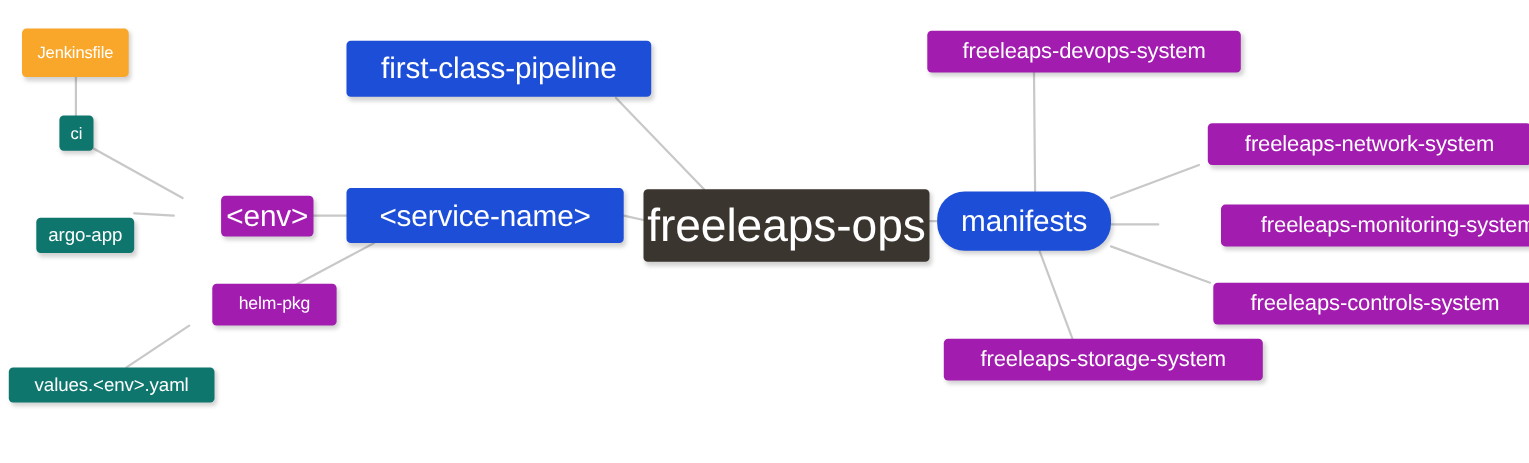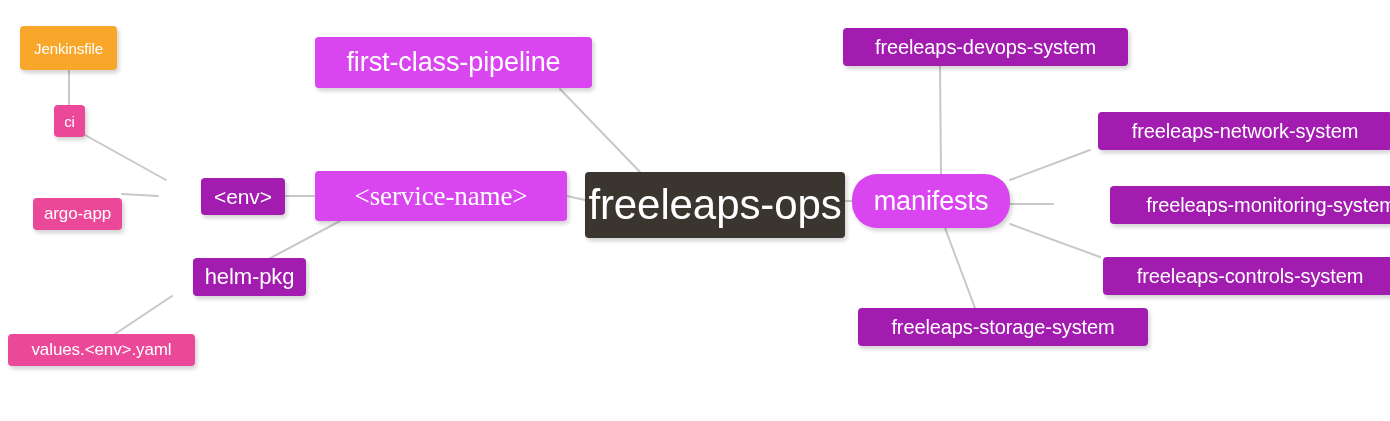--- a/index.html
+++ b/index.html
@@ -33,24 +33,24 @@
     box-sizing: border-box;
     color: #ffffff;
     border-radius: 4px;
     white-space: nowrap;
     letter-spacing: -0.1px;
     box-shadow: 2px 3px 4px rgba(0,0,0,0.18);
     z-index: 2;
     padding: 0 10px;
   }
   .n-root      { background: #3b352f; }
-  .n-blue      { background: #d946ef; }
+  .n-blue      { background: #1d4ed8; }
   .n-green     { background: #a21caf; margin-left: 43px; }
   .n-orange    { background: #f9a72b; }
-  .n-red       { background: #ec4899; }
+  .n-red       { background: #0f766e; }
 </style>
 </head>
 <body>
 
 <div id="mindmap">
   <svg id="edges" viewBox="0 0 1390 421" xmlns="http://www.w3.org/2000/svg">
       <line x1="560" y1="89" x2="640" y2="172" stroke="#c8c8c8" stroke-width="2" stroke-linecap="round"></line>
       <line x1="567" y1="196" x2="585" y2="200" stroke="#c8c8c8" stroke-width="2" stroke-linecap="round"></line>
       <line x1="242" y1="196" x2="315" y2="196" stroke="#c8c8c8" stroke-width="2" stroke-linecap="round"></line>
       <line x1="122" y1="194" x2="158" y2="196" stroke="#c8c8c8" stroke-width="2" stroke-linecap="round"></line>
@@ -60,25 +60,25 @@
       <line x1="172" y1="296" x2="115" y2="334" stroke="#c8c8c8" stroke-width="2" stroke-linecap="round"></line>
       <line x1="845" y1="201" x2="852" y2="201" stroke="#c8c8c8" stroke-width="2" stroke-linecap="round"></line>
       <line x1="941" y1="174" x2="940" y2="66" stroke="#c8c8c8" stroke-width="2" stroke-linecap="round"></line>
       <line x1="1010" y1="180" x2="1090" y2="150" stroke="#c8c8c8" stroke-width="2" stroke-linecap="round"></line>
       <line x1="1010" y1="204" x2="1053" y2="204" stroke="#c8c8c8" stroke-width="2" stroke-linecap="round"></line>
       <line x1="1010" y1="224" x2="1100" y2="257" stroke="#c8c8c8" stroke-width="2" stroke-linecap="round"></line>
       <line x1="945" y1="228" x2="975" y2="308" stroke="#c8c8c8" stroke-width="2" stroke-linecap="round"></line>
     </svg>
   <div id="node-layer">
       <div class="node n-root" style="left: 585px; top: 172px; width: 260px; height: 66px; font-size: 42px;">freeleaps-ops</div>
-      <div class="node n-blue" style="left: 315px; top: 171px; width: 252px; height: 50px; font-size: 27px; font-family: Liberation Serif, serif;">&lt;service-name&gt;</div>
+      <div class="node n-blue" style="left: 315px; top: 171px; width: 252px; height: 50px; font-size: 27px;">&lt;service-name&gt;</div>
       <div class="node n-blue" style="left: 315px; top: 37px; width: 277px; height: 51px; font-size: 27px;">first-class-pipeline</div>
       <div class="node n-blue" style="left: 852px; top: 174px; width: 158px; height: 54px; font-size: 27px; border-radius: 25px;">manifests</div>
-      <div class="node n-green" style="left: 158px; top: 178px; width: 84px; height: 37px; font-size: 21px;">&lt;env&gt;</div>
-      <div class="node n-green" style="left: 150px; top: 258px; width: 113px; height: 38px; font-size: 22px;">helm-pkg</div>
+      <div class="node n-green" style="left: 158px; top: 178px; width: 84px; height: 37px; font-size: 27px;">&lt;env&gt;</div>
+      <div class="node n-green" style="left: 150px; top: 258px; width: 113px; height: 38px; font-size: 16px;">helm-pkg</div>
       <div class="node n-red" style="left: 54px; top: 105px; width: 31px; height: 32px; font-size: 15px;">ci</div>
       <div class="node n-orange" style="left: 20px; top: 26px; width: 97px; height: 44px; font-size: 15px;">Jenkinsfile</div>
       <div class="node n-red" style="left: 33px; top: 178px; width: 89px; height: 32px; font-size: 17px; margin-top: 20px;">argo-app</div>
       <div class="node n-red" style="left: 8px; top: 334px; width: 187px; height: 32px; font-size: 17px; text-align: right;">values.&lt;env&gt;.yaml</div>
       <div class="node n-green" style="left: 800px; top: 28px; width: 285px; height: 38px; font-size: 20px;">freeleaps-devops-system</div>
       <div class="node n-green" style="left: 1055px; top: 112px; width: 294px; height: 38px; font-size: 20px; text-align: center;">freeleaps-network-system</div>
       <div class="node n-green" style="left: 1067px; top: 186px; width: 322px; height: 38px; font-size: 20px;">freeleaps-monitoring-system</div>
       <div class="node n-green" style="left: 1060px; top: 257px; width: 294px; height: 38px; font-size: 20px;">freeleaps-controls-system</div>
       <div class="node n-green" style="left: 815px; top: 308px; width: 290px; height: 38px; font-size: 20px;">freeleaps-storage-system</div>
     </div>

